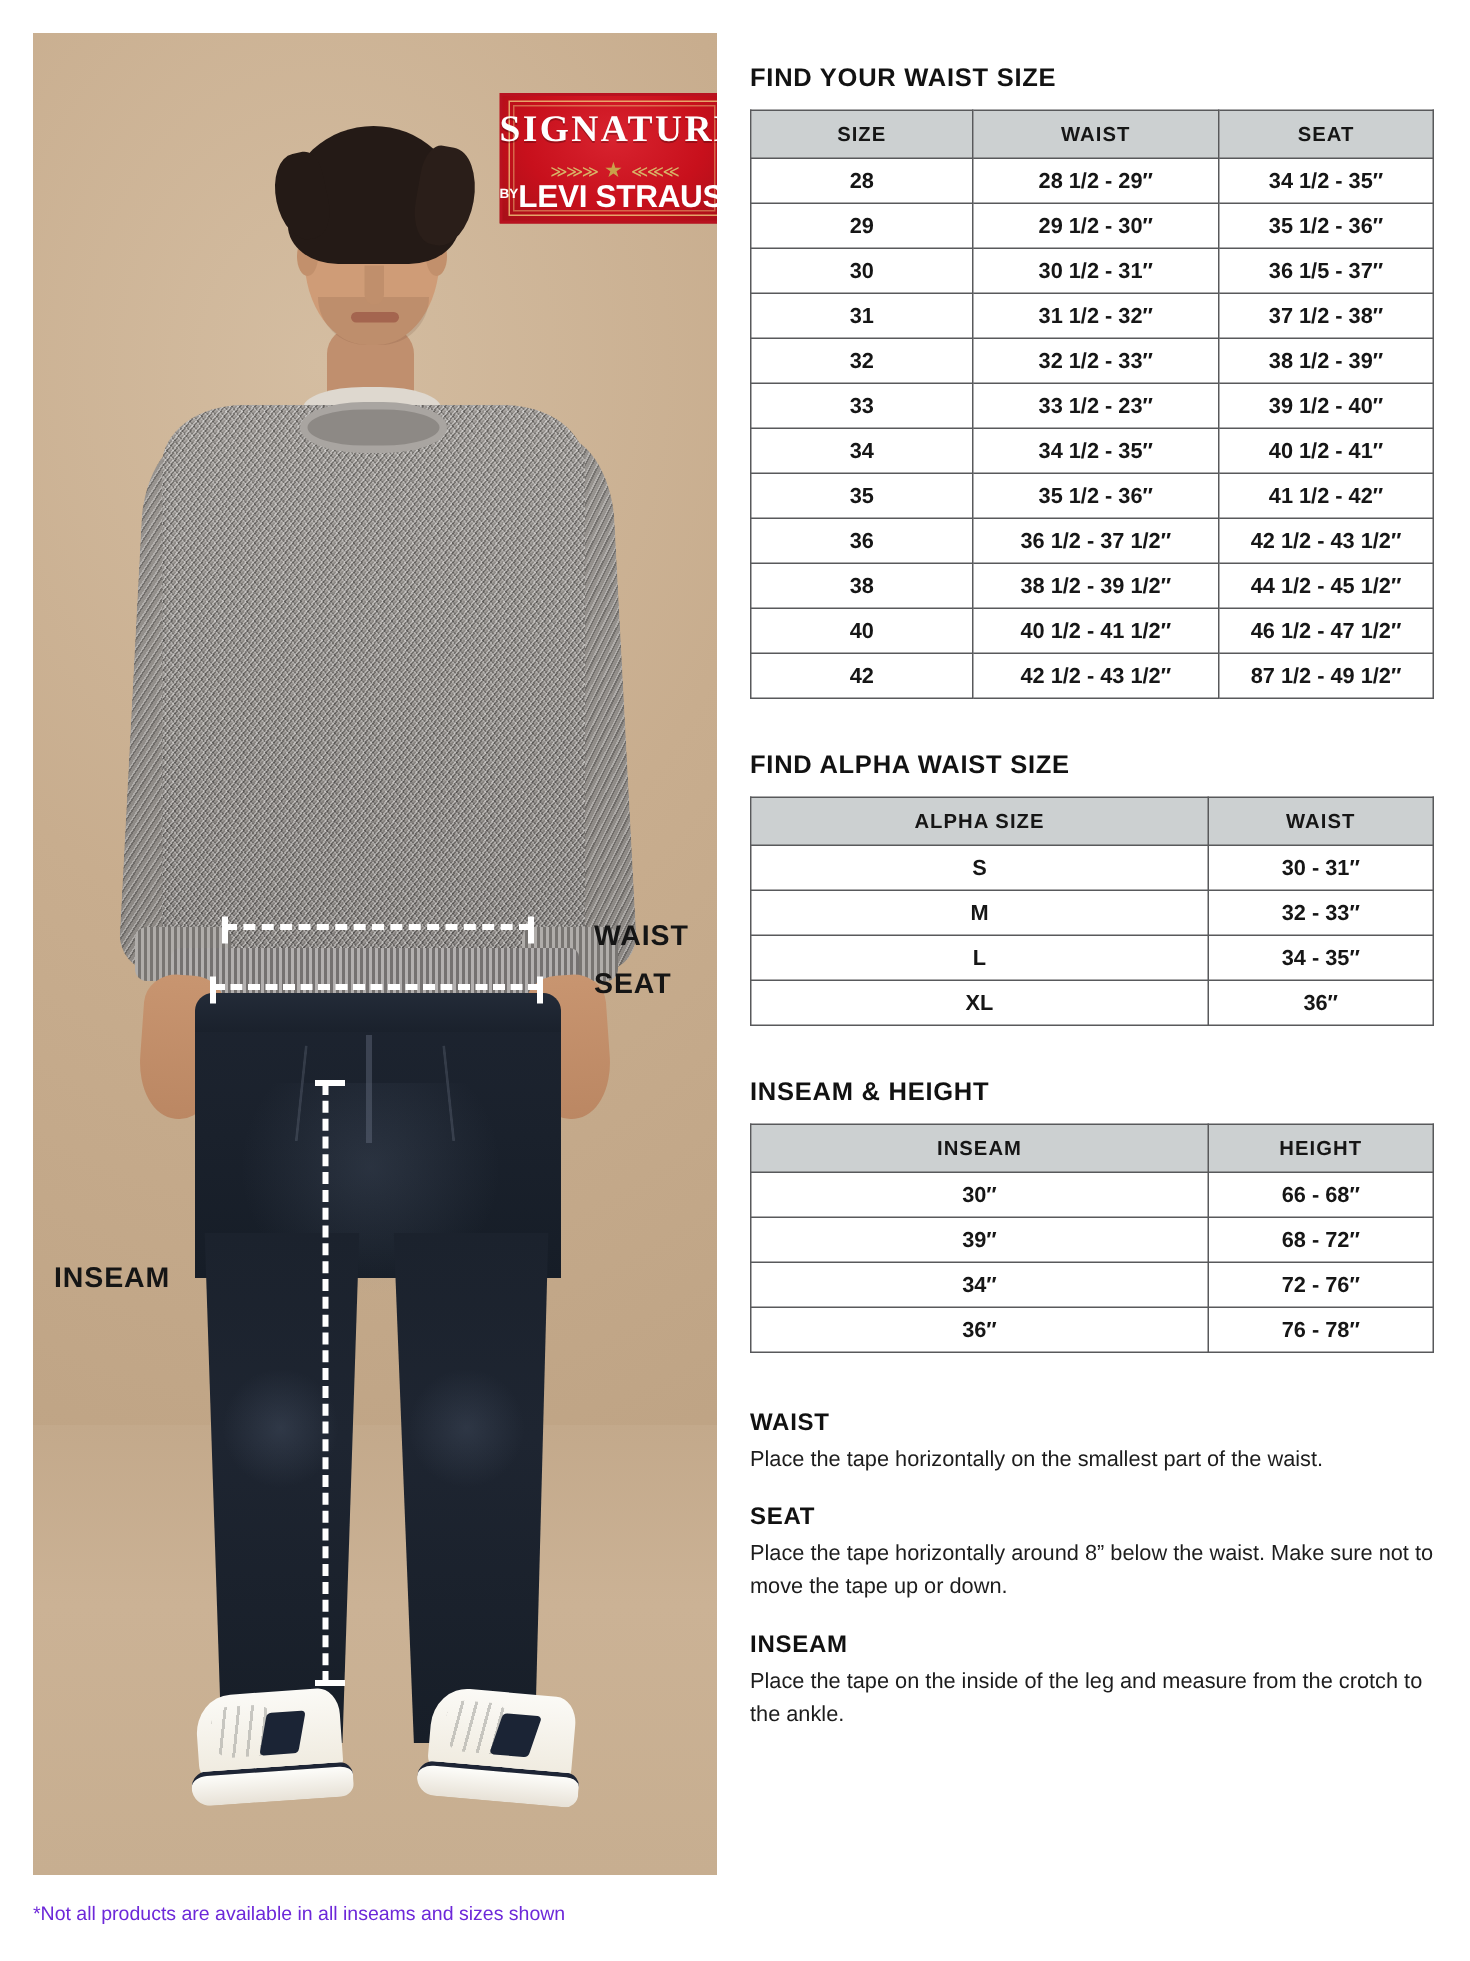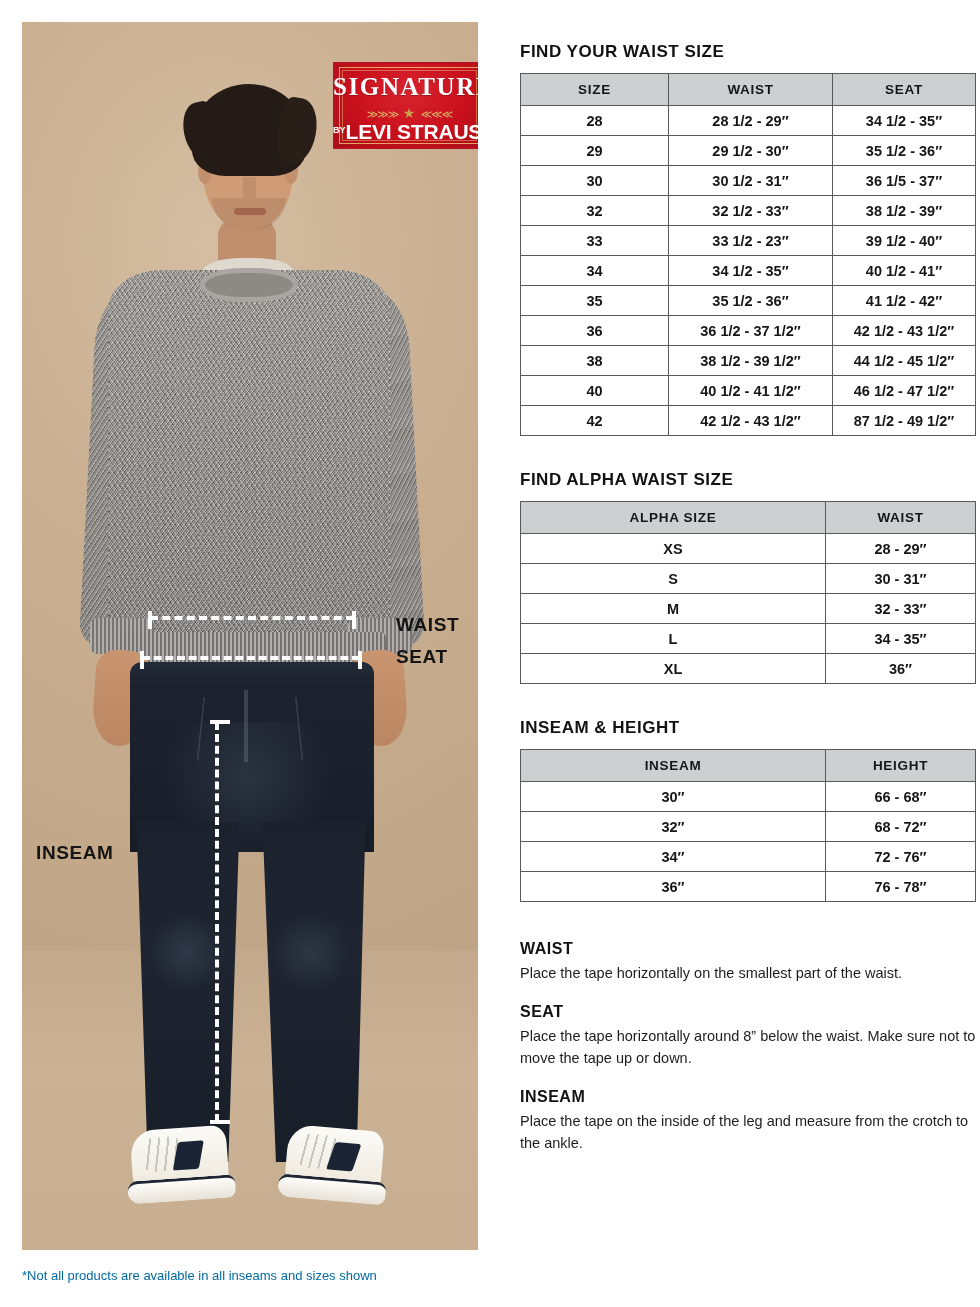--- a/index.html
+++ b/index.html
@@ -366,21 +366,21 @@
     color: #1d1d1d;
     margin: 0 0 19px 0;
   }
   .instr-p:last-child { margin-bottom: 0; }
 
   .footnote {
     position: absolute;
     left: 22px;
     top: 1268px;
     font-size: 13px;
-    color: #0369a1;
+    color: #6d28d9;
   }
 </style>
 </head>
 <body>
 
 <div class="photo-panel">
   <div class="backdrop"></div>
   <div class="floor"></div>
 
   <div class="model">
@@ -457,21 +457,21 @@
     <div class="logo-levi">
       <span class="by">BY</span><span>LEVI STRAUSS</span>
     </div>
   </div>
 </div>
 
 <div class="meas-label" style="left:396px; top:614px;">WAIST</div>
 <div class="meas-label" style="left:396px; top:646px;">SEAT</div>
 <div class="meas-label" style="left:36px; top:842px;">INSEAM</div>
 
-<div class="right" style="top:42px;margin-left:20px;">
+<div class="right" style="top:42px;">
 
   <div class="block">
     <h2 class="section-title">FIND YOUR WAIST SIZE</h2>
     <table class="sizing t-waist">
       <colgroup>
           <col class="c1">
           <col class="c2">
           <col class="c3">
         </colgroup>
       <thead>
@@ -491,20 +491,25 @@
             <td>29</td>
             <td>29 1/2 - 30″</td>
             <td>35 1/2 - 36″</td>
           </tr>
           <tr>
             <td>30</td>
             <td>30 1/2 - 31″</td>
             <td>36 1/5 - 37″</td>
           </tr>
           <tr>
+            <td>31</td>
+            <td>31 1/2 - 32″</td>
+            <td>37 1/2 - 38″</td>
+          </tr>
+          <tr>
             <td>32</td>
             <td>32 1/2 - 33″</td>
             <td>38 1/2 - 39″</td>
           </tr>
           <tr>
             <td>33</td>
             <td>33 1/2 - 23″</td>
             <td>39 1/2 - 40″</td>
           </tr>
           <tr>
@@ -551,24 +556,20 @@
           <col class="c2">
         </colgroup>
       <thead>
           <tr id="alpha-head">
             <th>ALPHA SIZE</th>
             <th>WAIST</th>
           </tr>
         </thead>
       <tbody id="alpha-body">
           <tr>
-            <td>XS</td>
-            <td>28 - 29″</td>
-          </tr>
-          <tr>
             <td>S</td>
             <td>30 - 31″</td>
           </tr>
           <tr>
             <td>M</td>
             <td>32 - 33″</td>
           </tr>
           <tr>
             <td>L</td>
             <td>34 - 35″</td>
@@ -595,21 +596,21 @@
             <th>INSEAM</th>
             <th>HEIGHT</th>
           </tr>
         </thead>
       <tbody id="inseam-body">
           <tr>
             <td>30″</td>
             <td>66 - 68″</td>
           </tr>
           <tr>
-            <td>32″</td>
+            <td>39″</td>
             <td>68 - 72″</td>
           </tr>
           <tr>
             <td>34″</td>
             <td>72 - 76″</td>
           </tr>
           <tr>
             <td>36″</td>
             <td>76 - 78″</td>
           </tr>

